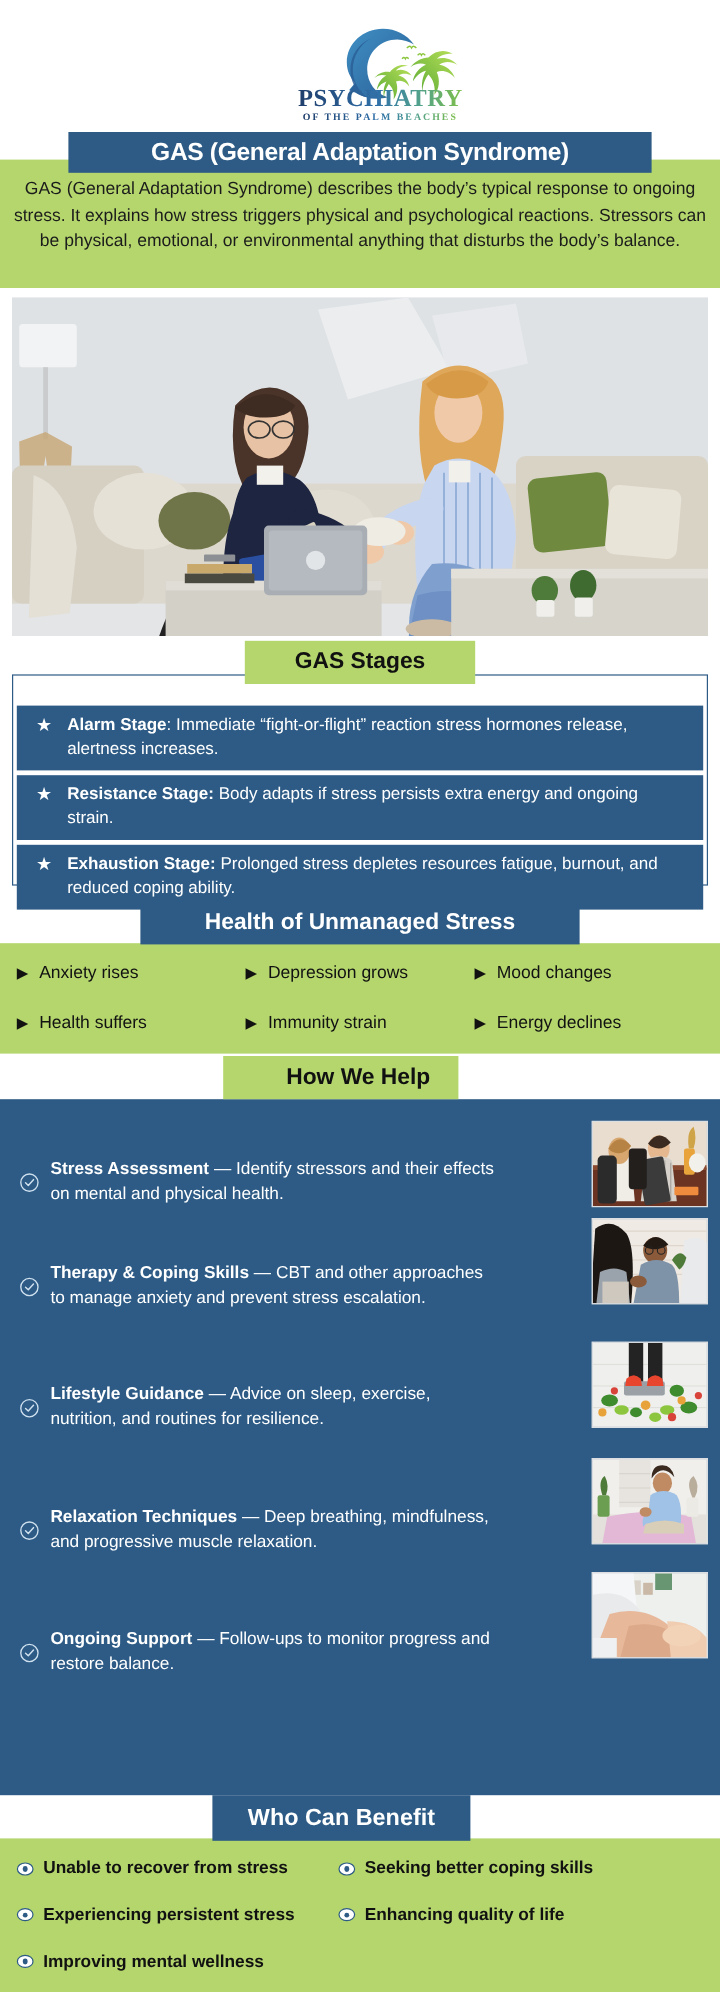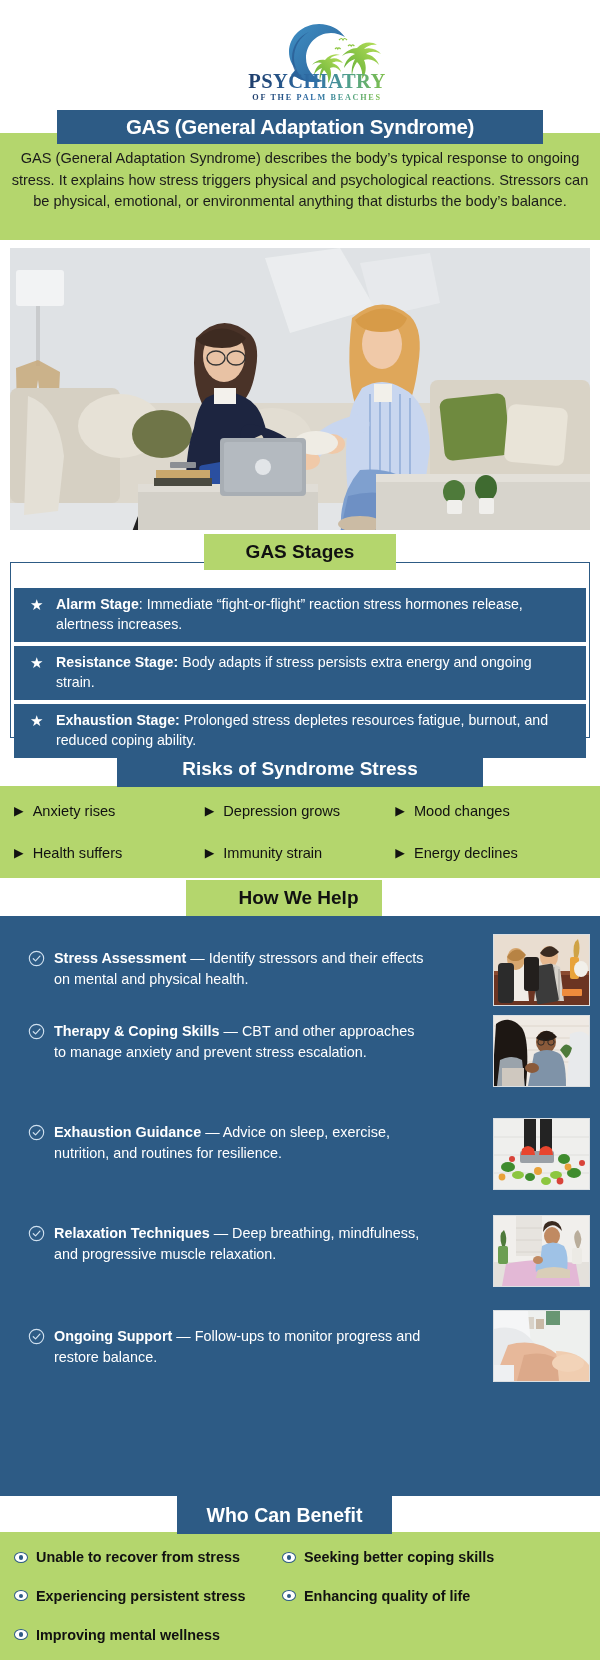--- a/index.html
+++ b/index.html
@@ -155,22 +155,22 @@
 
   .help-list {
     position: absolute;
     left: 0; top: 920px;
     width: 600px;
     z-index: 5;
   }
   .help-item {
     position: relative;
     display: flex;
-    align-items: flex-start;
-    padding: 0 0 0 28px;
+    align-items: center;
+    padding: 0 0 0 16px;
     min-height: 101px;
   }
   .help-check {
     flex: 0 0 26px;
     margin-top: 2px;
   }
   .help-check svg { display:block; width: 17px; height: 17px; }
   .help-text {
     flex: 1 1 auto;
     color: #ffffff;
@@ -377,21 +377,21 @@
       <span class="stage-text"><b>Resistance Stage:</b><span> </span><span>Body adapts if stress persists extra energy and ongoing strain.</span></span>
     </div>
 
     <div class="stage-row">
       <span class="stage-star">★</span>
       <span class="stage-text"><b>Exhaustion Stage:</b><span> </span><span>Prolonged stress depletes resources fatigue, burnout, and reduced coping ability.</span></span>
     </div>
   </div>
 
   <div class="band band-green risks-band"></div>
-  <div class="badge-blue badge-risks">Risks of Syndrome Stress</div>
+  <div class="badge-blue badge-risks">Health of Unmanaged Stress</div>
 
   <div class="risks-grid">
     <div class="risk-item">
         <span class="risk-arrow">▶</span>
         <span>Anxiety rises</span>
       </div>
     <div class="risk-item">
         <span class="risk-arrow">▶</span>
         <span>Depression grows</span>
       </div>
@@ -486,21 +486,21 @@
       </span>
     </div>
 
     <div class="help-item">
       <span class="help-check">
         <svg viewBox="0 0 18 18">
             <circle cx="9" cy="9" r="7.6" fill="none" stroke="#cfe0ef" stroke-width="1.2"></circle>
             <path d="M5.6 9.2 L8 11.5 L12.6 6.4" fill="none" stroke="#cfe0ef" stroke-width="1.3" stroke-linecap="round" stroke-linejoin="round"></path>
           </svg>
       </span>
-      <span class="help-text"><b>Exhaustion Guidance</b><span> — </span><span>Advice on sleep, exercise, nutrition, and routines for resilience.</span></span>
+      <span class="help-text"><b>Lifestyle Guidance</b><span> — </span><span>Advice on sleep, exercise, nutrition, and routines for resilience.</span></span>
       <span class="help-thumb" style="top:-4px;">
         <svg viewBox="0 0 95 70" xmlns="http://www.w3.org/2000/svg">
           <rect width="95" height="70" fill="#efefed"></rect>
           <g stroke="#dcdcd8" stroke-width="0.8">
             <path d="M0 18 h95"></path>
               <path d="M0 36 h95"></path>
               <path d="M0 54 h95"></path>
           </g>
           <rect x="30" y="0" width="12" height="34" fill="#232323"></rect>
           <rect x="46" y="0" width="12" height="34" fill="#232323"></rect>

